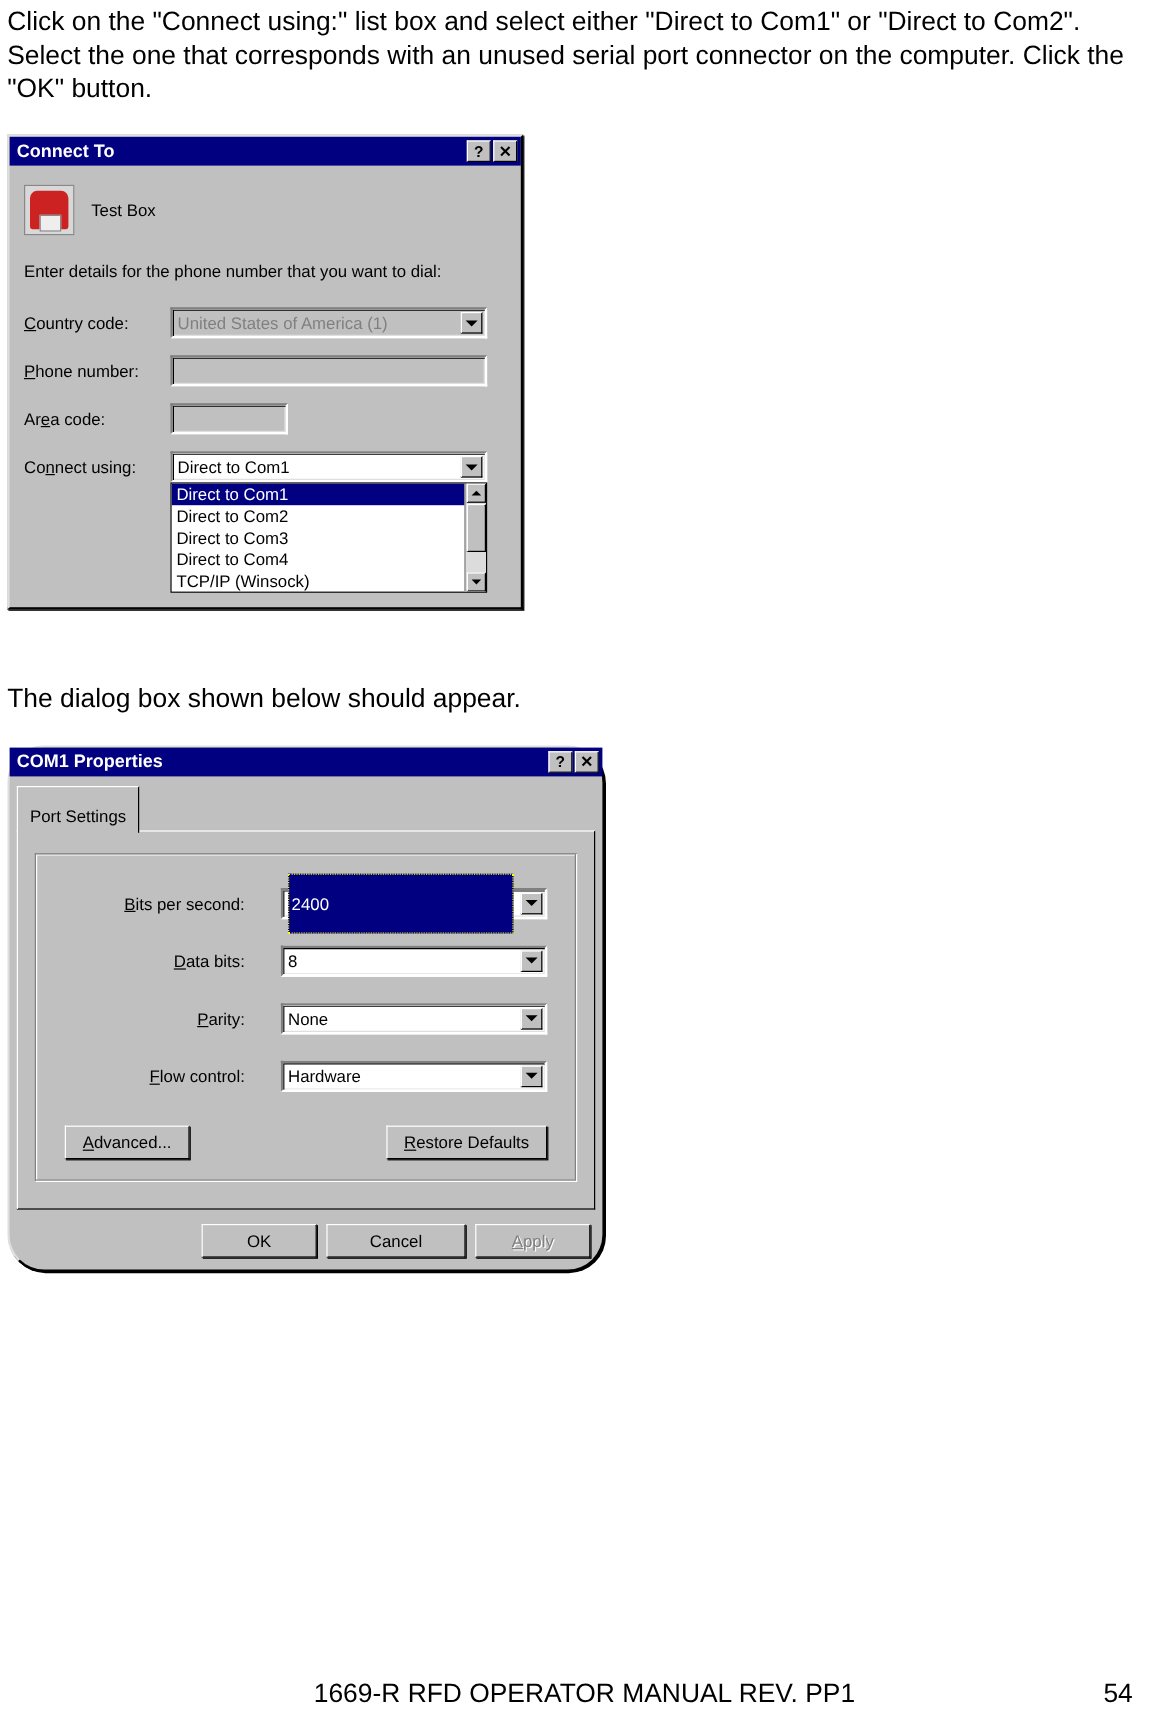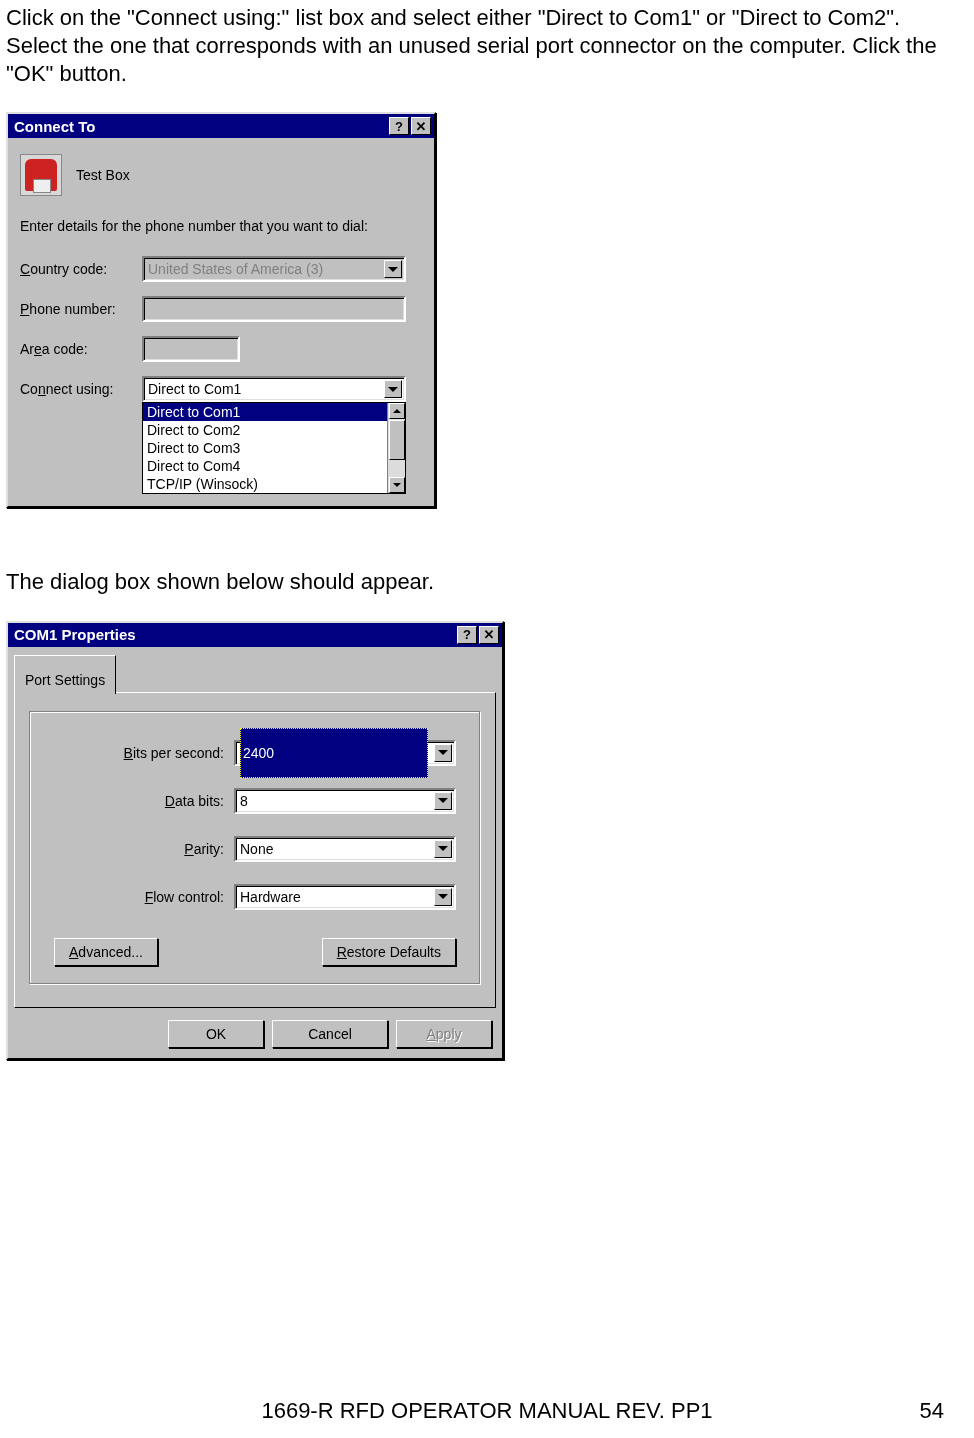--- a/index.html
+++ b/index.html
@@ -132,21 +132,21 @@
   .sb-up { top: 0; }
   .sb-dn { bottom: 0; }
   .sb-thumb { position: absolute; left: 1px; top: 17px; width: 16px; height: 40px;
     background: #c0c0c0;
     border: 1px solid #000; border-top-color: #fff; border-left-color: #fff;
   }
   .tri-up { width: 0; height: 0; border-left: 4px solid transparent; border-right: 4px solid transparent; border-bottom: 4px solid #000; }
   .tri-dn2 { width: 0; height: 0; border-left: 4px solid transparent; border-right: 4px solid transparent; border-top: 4px solid #000; }
 
   
-  .dlg2 { width: 498px; }
+  .dlg2 { width: 498px; border-radius: 31px; }
   .tab-area { padding: 6px; }
   .tab-label {
     display: inline-block;
     background: #c0c0c0;
     border: 1px solid #fff;
     border-bottom: none;
     border-right-color: #000;
     padding: 16px 10px 6px 10px;
     font-size: 14px;
     position: relative;
@@ -161,21 +161,21 @@
     padding: 18px 14px 14px 14px;
     font-size: 14px;
   }
   .inset-frame {
     border: 1px solid #808080;
     border-right-color: #fff; border-bottom-color: #fff;
     box-shadow: inset -1px -1px 0 #808080, inset 1px 1px 0 #fff;
     padding: 28px 24px 18px 24px;
     margin-bottom: 8px;
   }
-  .prop-row { display: flex; align-items: center; justify-content: flex-end; margin-bottom: 22px; }
+  .prop-row { display: flex; align-items: center; justify-content: flex-end; margin-bottom: 22px; gap: 20px; }
   .prop-label { text-align: right; margin-right: 10px; flex: 1;}
   .prop-combo-wrap { width: 222px; }
   .prop-combo {
     background: #fff;
     height: 26px;
     border: 2px solid #808080;
     border-right-color: #fff;
     border-bottom-color: #fff;
     box-shadow: inset 1px 1px 0 #000, inset -1px -1px 0 #dfdfdf;
     display: flex; align-items: center;
@@ -233,21 +233,21 @@
   <div class="dlg-body">
     <div class="icon-row">
       <div class="phone-icon"></div>
       <span>Test Box</span>
     </div>
     <p class="instr">Enter details for the phone number that you want to dial:</p>
 
     <div class="field-row">
       <span class="field-label"><span class="ul">C</span>ountry code:</span>
       <div class="combo country disabled-field">
-        <span>United States of America (3)</span>
+        <span>United States of America (1)</span>
         <div class="arrow-btn">
             <div class="tri-down"></div>
           </div>
       </div>
     </div>
 
     <div class="field-row">
       <span class="field-label"><span class="ul">P</span>hone number:</span>
       <div class="sunken phone disabled-field">
         <span></span>

